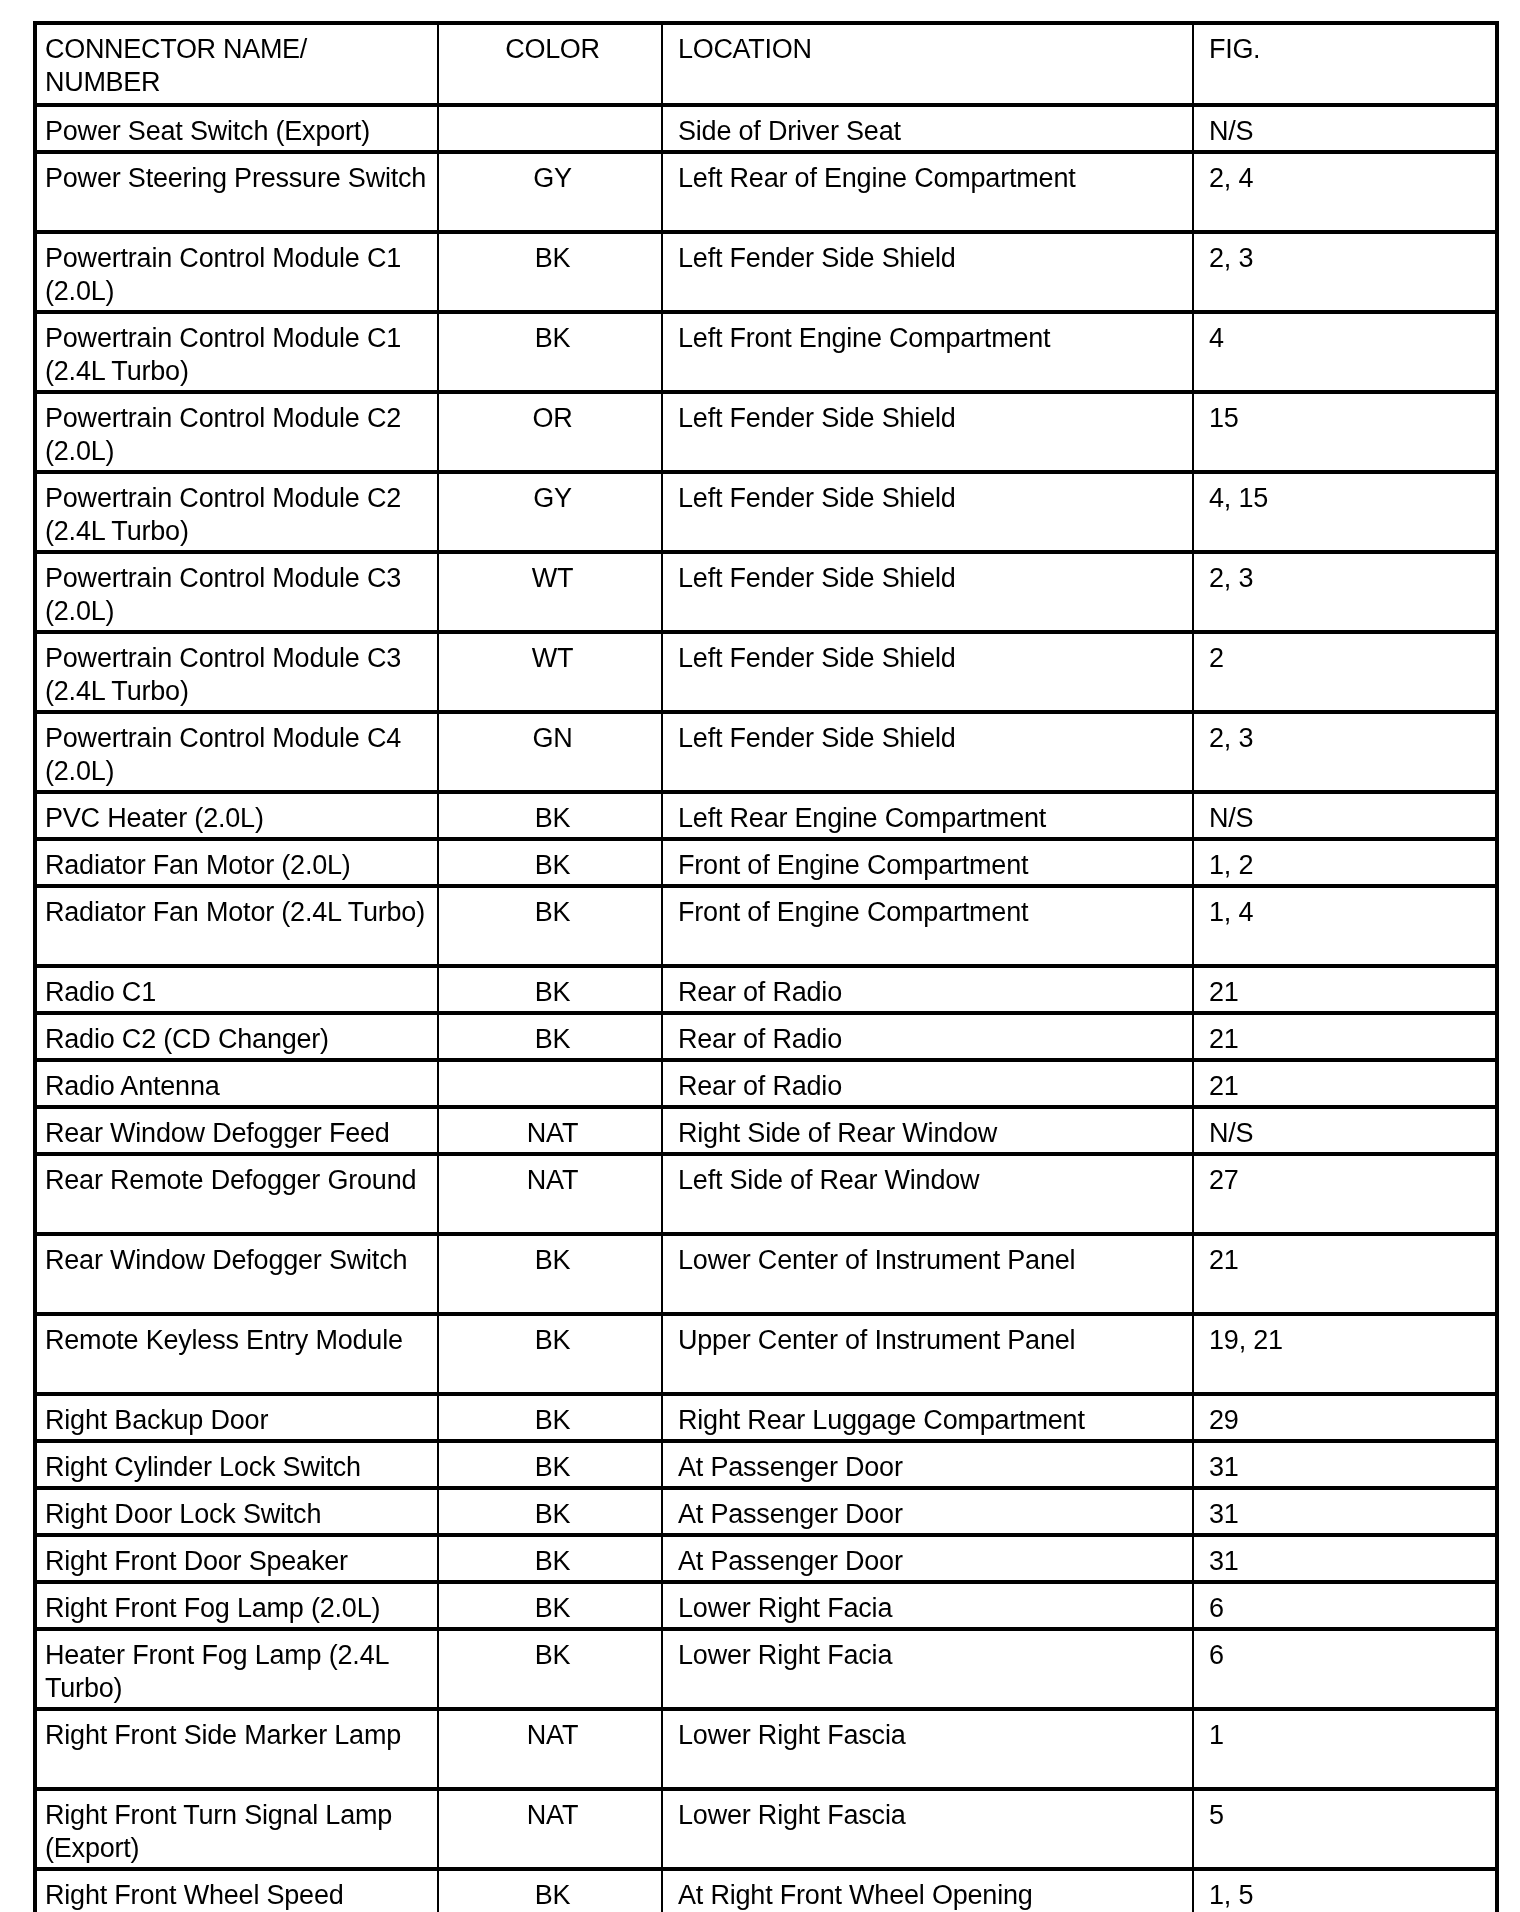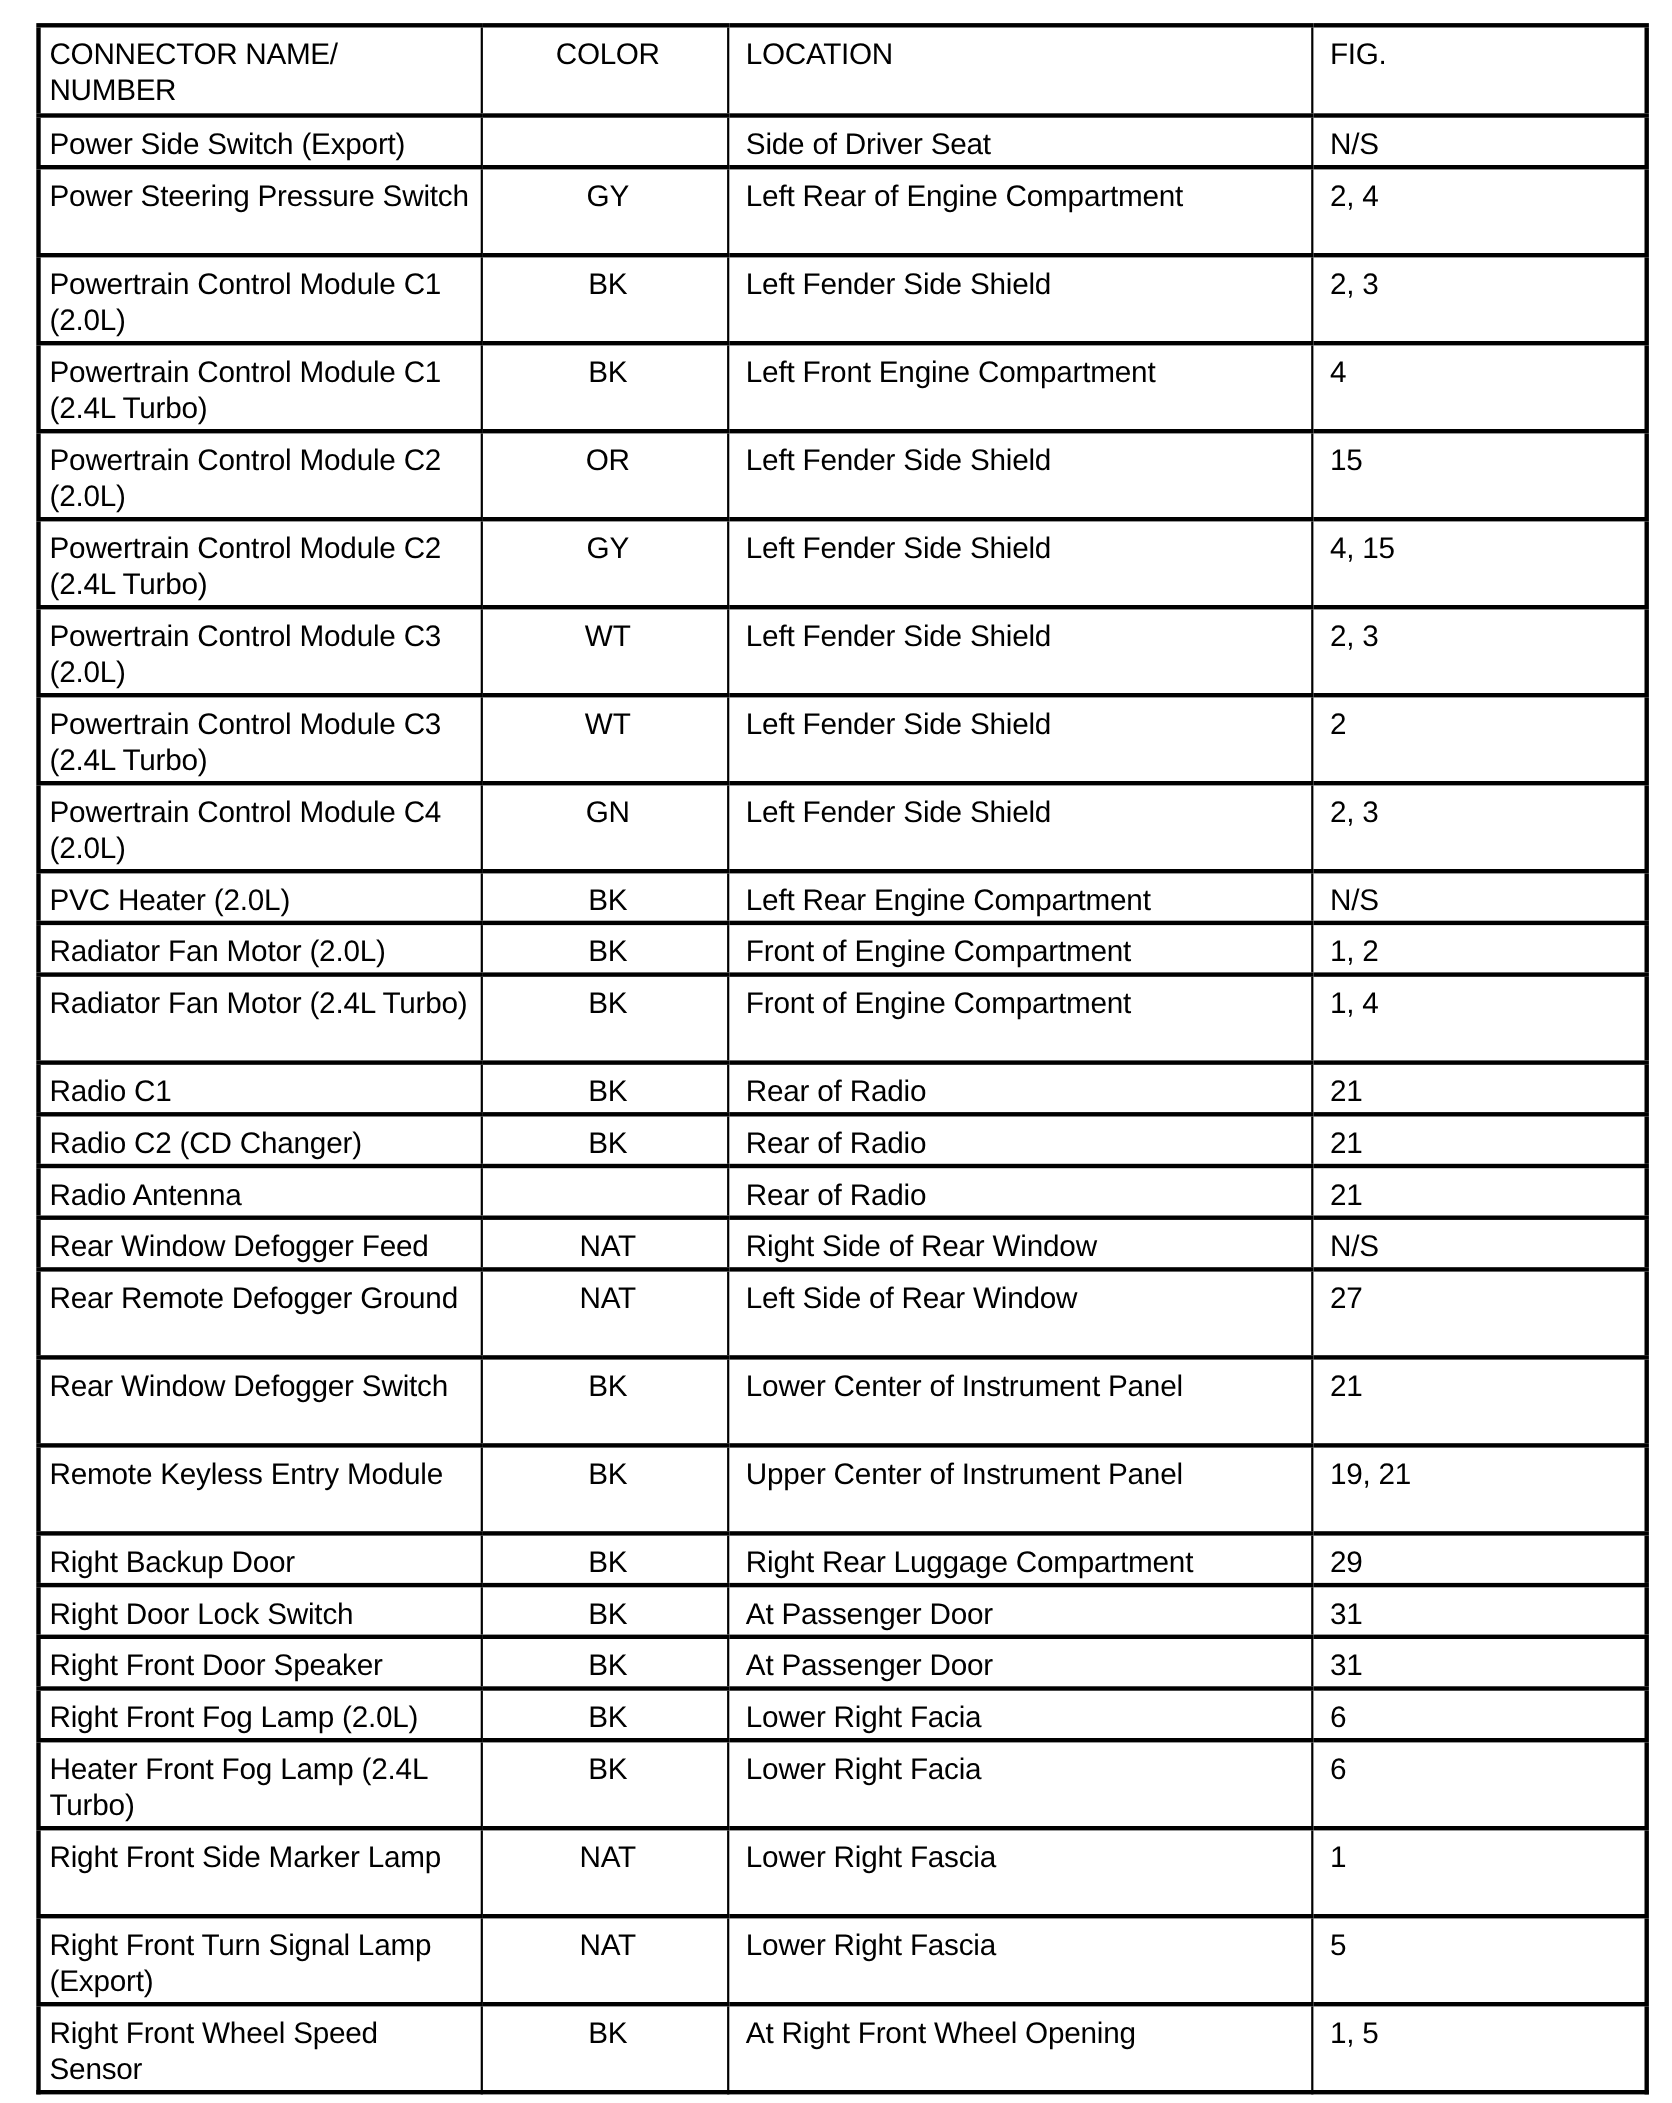--- a/index.html
+++ b/index.html
@@ -47,21 +47,21 @@
         <span>CONNECTOR NAME/</span><br>
         <span>NUMBER</span>
       </th>
       <th>COLOR</th>
       <th>LOCATION</th>
       <th>FIG.</th>
     </tr>
   </thead>
   <tbody id="rows">
       <tr class="single">
-        <td>Power Side Switch (Export)</td>
+        <td>Power Seat Switch (Export)</td>
         <td></td>
         <td>Side of Driver Seat</td>
         <td>N/S</td>
       </tr>
       <tr class="double">
         <td>Power Steering Pressure Switch</td>
         <td>GY</td>
         <td>Left Rear of Engine Compartment</td>
         <td>2, 4</td>
       </tr>
@@ -167,20 +167,26 @@
         <td>Upper Center of Instrument Panel</td>
         <td>19, 21</td>
       </tr>
       <tr class="single">
         <td>Right Backup Door</td>
         <td>BK</td>
         <td>Right Rear Luggage Compartment</td>
         <td>29</td>
       </tr>
       <tr class="single">
+        <td>Right Cylinder Lock Switch</td>
+        <td>BK</td>
+        <td>At Passenger Door</td>
+        <td>31</td>
+      </tr>
+      <tr class="single">
         <td>Right Door Lock Switch</td>
         <td>BK</td>
         <td>At Passenger Door</td>
         <td>31</td>
       </tr>
       <tr class="single">
         <td>Right Front Door Speaker</td>
         <td>BK</td>
         <td>At Passenger Door</td>
         <td>31</td>

